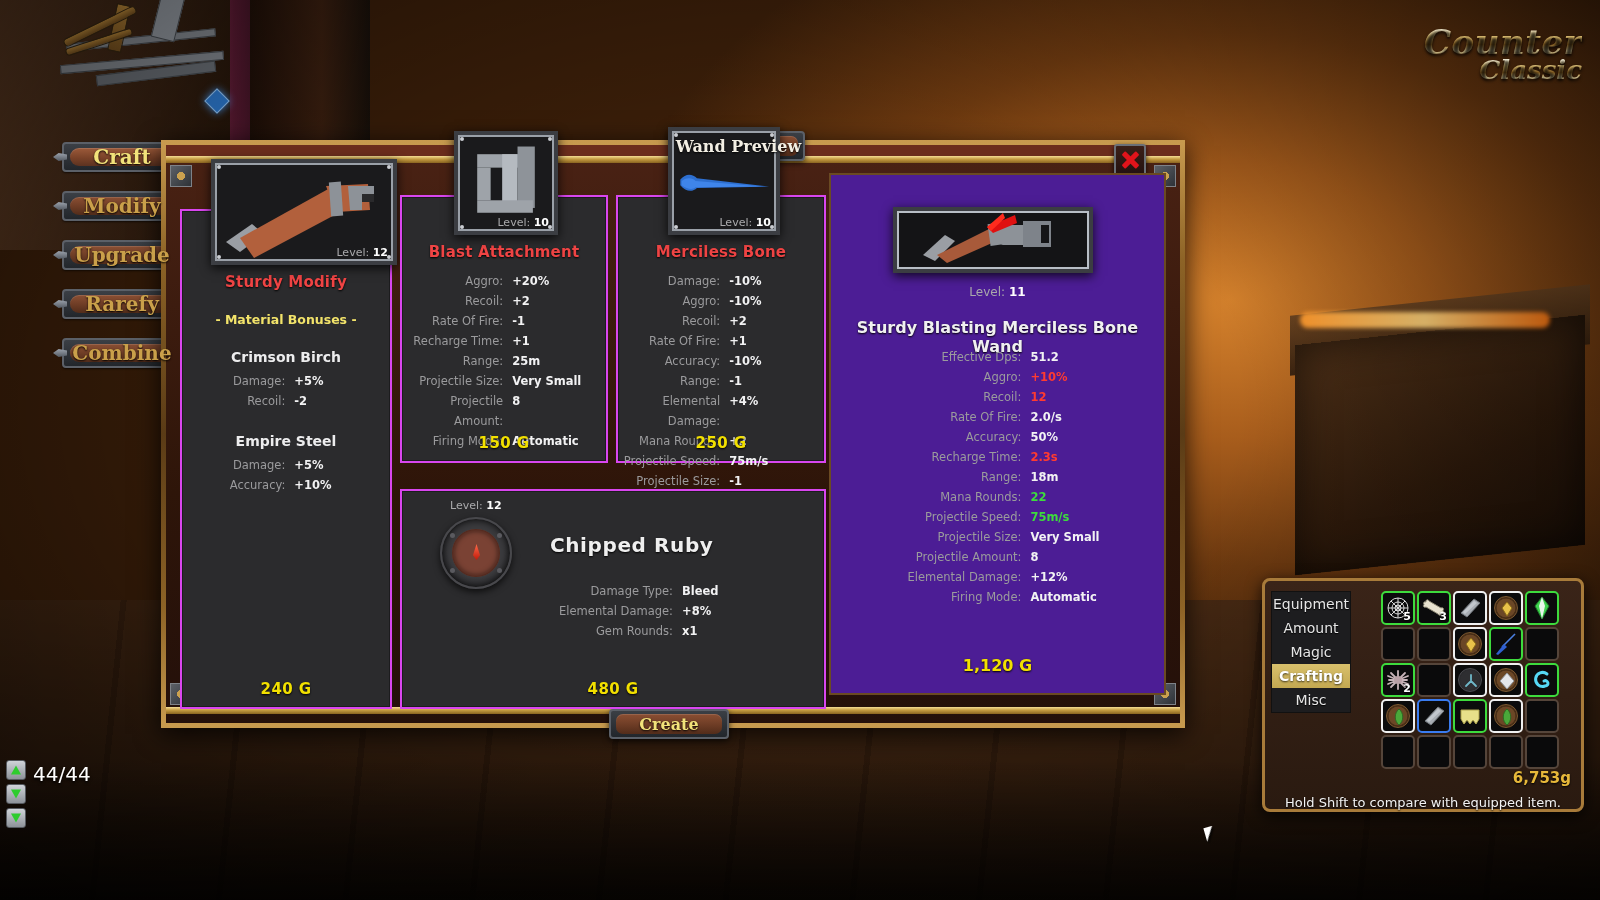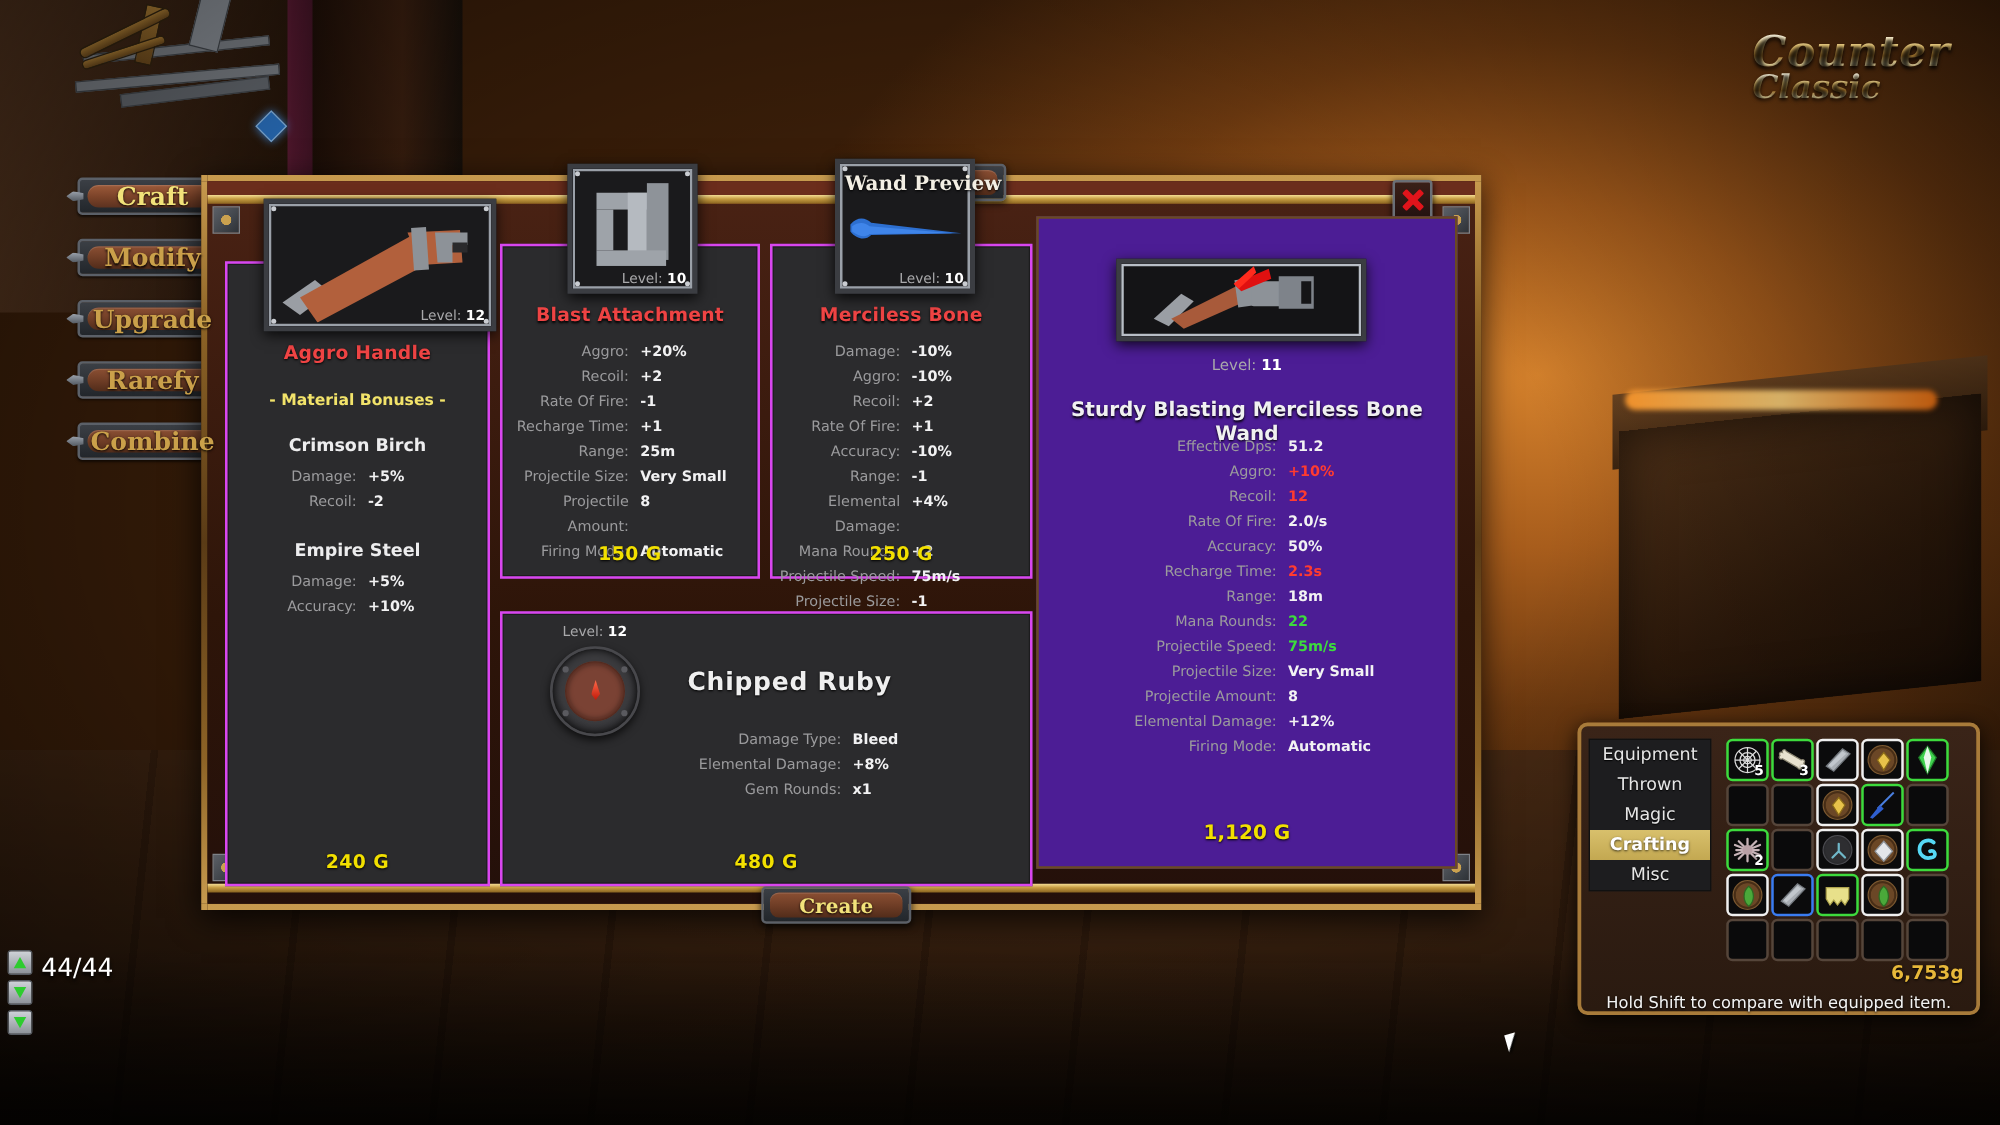--- a/index.html
+++ b/index.html
@@ -71,21 +71,21 @@
   .anvil .bar{ position:absolute; background:#8a8f96; border:1px solid #4a4f55; }
   .anvil .wood{ position:absolute; background:linear-gradient(#c08c3a,#7d5521); border:1px solid #3a2a12;}
   .gem-blue{
     position:absolute; left:148px; top:92px; width:18px; height:18px;
     background:#2f7fd8; transform:rotate(45deg);
     box-shadow:0 0 8px #4da2ff; border:1px solid #9fd0ff;
   }
 
   
   #logo{
-    position:absolute; right:18px; top:26px; width:180px; text-align:left;
+    position:absolute; right:18px; top:26px; width:180px; text-align:right;
     font-family:"DejaVu Serif", serif; line-height:.95;
     pointer-events:none; user-select:none;
   }
   #logo div{
     background:linear-gradient(#fff8e0 8%, #e8c878 32%, #a8772b 58%, #f0dfa8 78%, #8a6020 100%);
     -webkit-background-clip:text; background-clip:text; color:transparent;
     text-shadow:0 2px 3px rgba(0,0,0,.8);
     font-weight:700; font-style:italic;
   }
   .logo1{ font-size:34px; letter-spacing:.5px;}
@@ -313,21 +313,21 @@
   #close-btn .x:after{ transform:rotate(-45deg);} 
 
   
   #inventory{
     position:absolute; left:1262px; top:578px; width:322px; height:234px;
     background:linear-gradient(#3a2418,#2a1a10);
     border:3px solid #a87b3a; border-radius:8px;
     box-shadow:0 4px 16px rgba(0,0,0,.8);
   }
   #inv-tabs{
-    position:absolute; left:6px; top:10px; width:98px;
+    position:absolute; left:6px; top:10px; width:80px;
     background:#1d1d1f; border:1px solid #111;
   }
   .inv-tab{
     height:24px; display:flex; align-items:center; justify-content:center;
     color:#e6e6e6; font-size:14px; font-family:"DejaVu Sans", sans-serif;
     text-shadow:0 1px 1px #000;
   }
   .inv-tab.active{ background:linear-gradient(#d8c06c,#c3a851); color:#fff; font-weight:700;
                    text-shadow:0 1px 2px rgba(0,0,0,.7); }
   #inv-grid{
@@ -483,21 +483,21 @@
   <polygon points="8,76 34,58 46,68 22,86" fill="#9a9ea4"></polygon>
   <polygon points="22,72 112,22 126,44 36,92" fill="#b2603c"></polygon>
   <polygon points="108,20 150,18 152,44 118,46" fill="#b2603c"></polygon>
   <rect x="112" y="16" width="12" height="34" fill="#8d9298" transform="rotate(-4 118 33)"></rect>
   <path d="M130 20 h26 v10 h-12 v14 h-12 z" fill="#8d9298"></path>
   <rect x="144" y="28" width="12" height="8" fill="#2a2a2c"></rect>
 </svg>
             </div>
             <div class="lvl"><span>Level:</span> <b>12</b></div>
           </div>
-          <div class="card-title" style="margin-top: 62px;">Aggro Handle</div>
+          <div class="card-title" style="margin-top: 62px;">Sturdy Modify</div>
           <div class="mat-head">- Material Bonuses -</div>
           <div class="mat-name">Crimson Birch</div>
           <div class="stat-rows" style="margin-top: 6px;">
             <div class="srow">
               <div class="k">Damage:</div>
               <div class="v">+5%</div>
             </div>
             <div class="srow">
               <div class="k">Recoil:</div>
               <div class="v">-2</div>
@@ -733,21 +733,21 @@
     </div>
   </div>
 </div>
 
 <div id="inventory">
   <div id="inv-tabs">
       <div class="inv-tab">
         <span>Equipment</span>
       </div>
       <div class="inv-tab">
-        <span>Thrown</span>
+        <span>Amount</span>
       </div>
       <div class="inv-tab">
         <span>Magic</span>
       </div>
       <div class="inv-tab active">
         <span>Crafting</span>
       </div>
       <div class="inv-tab">
         <span>Misc</span>
       </div>

